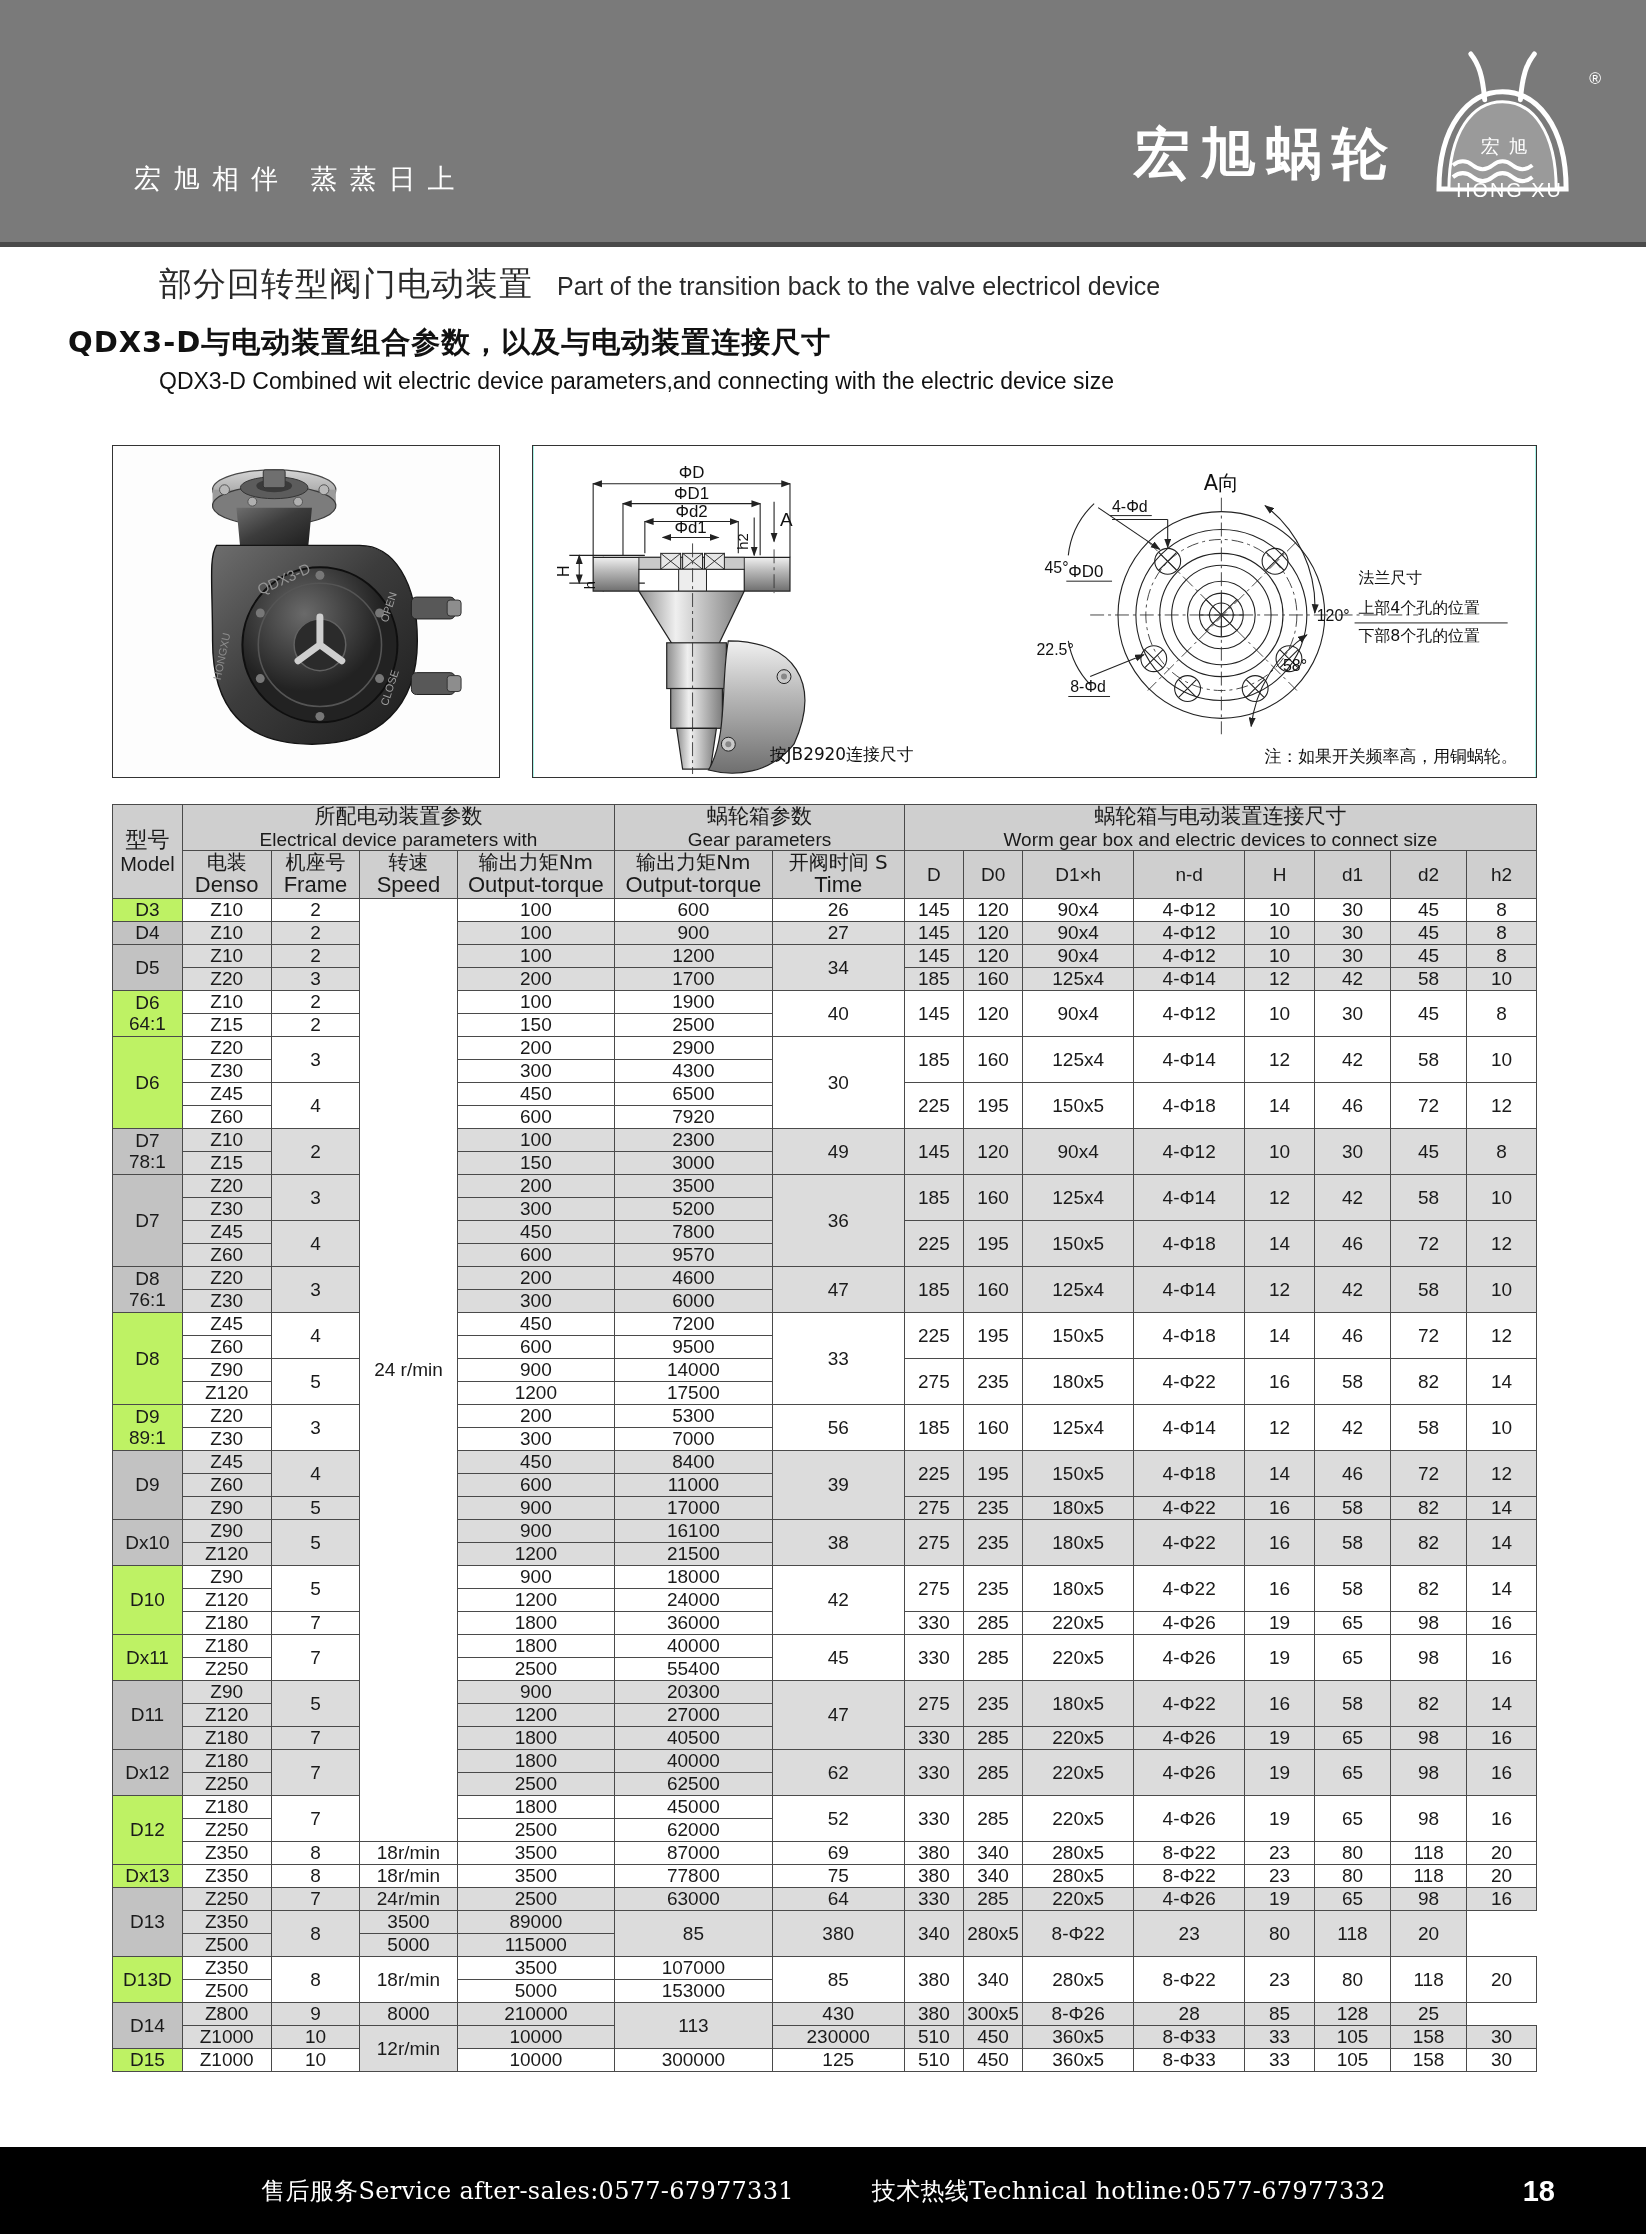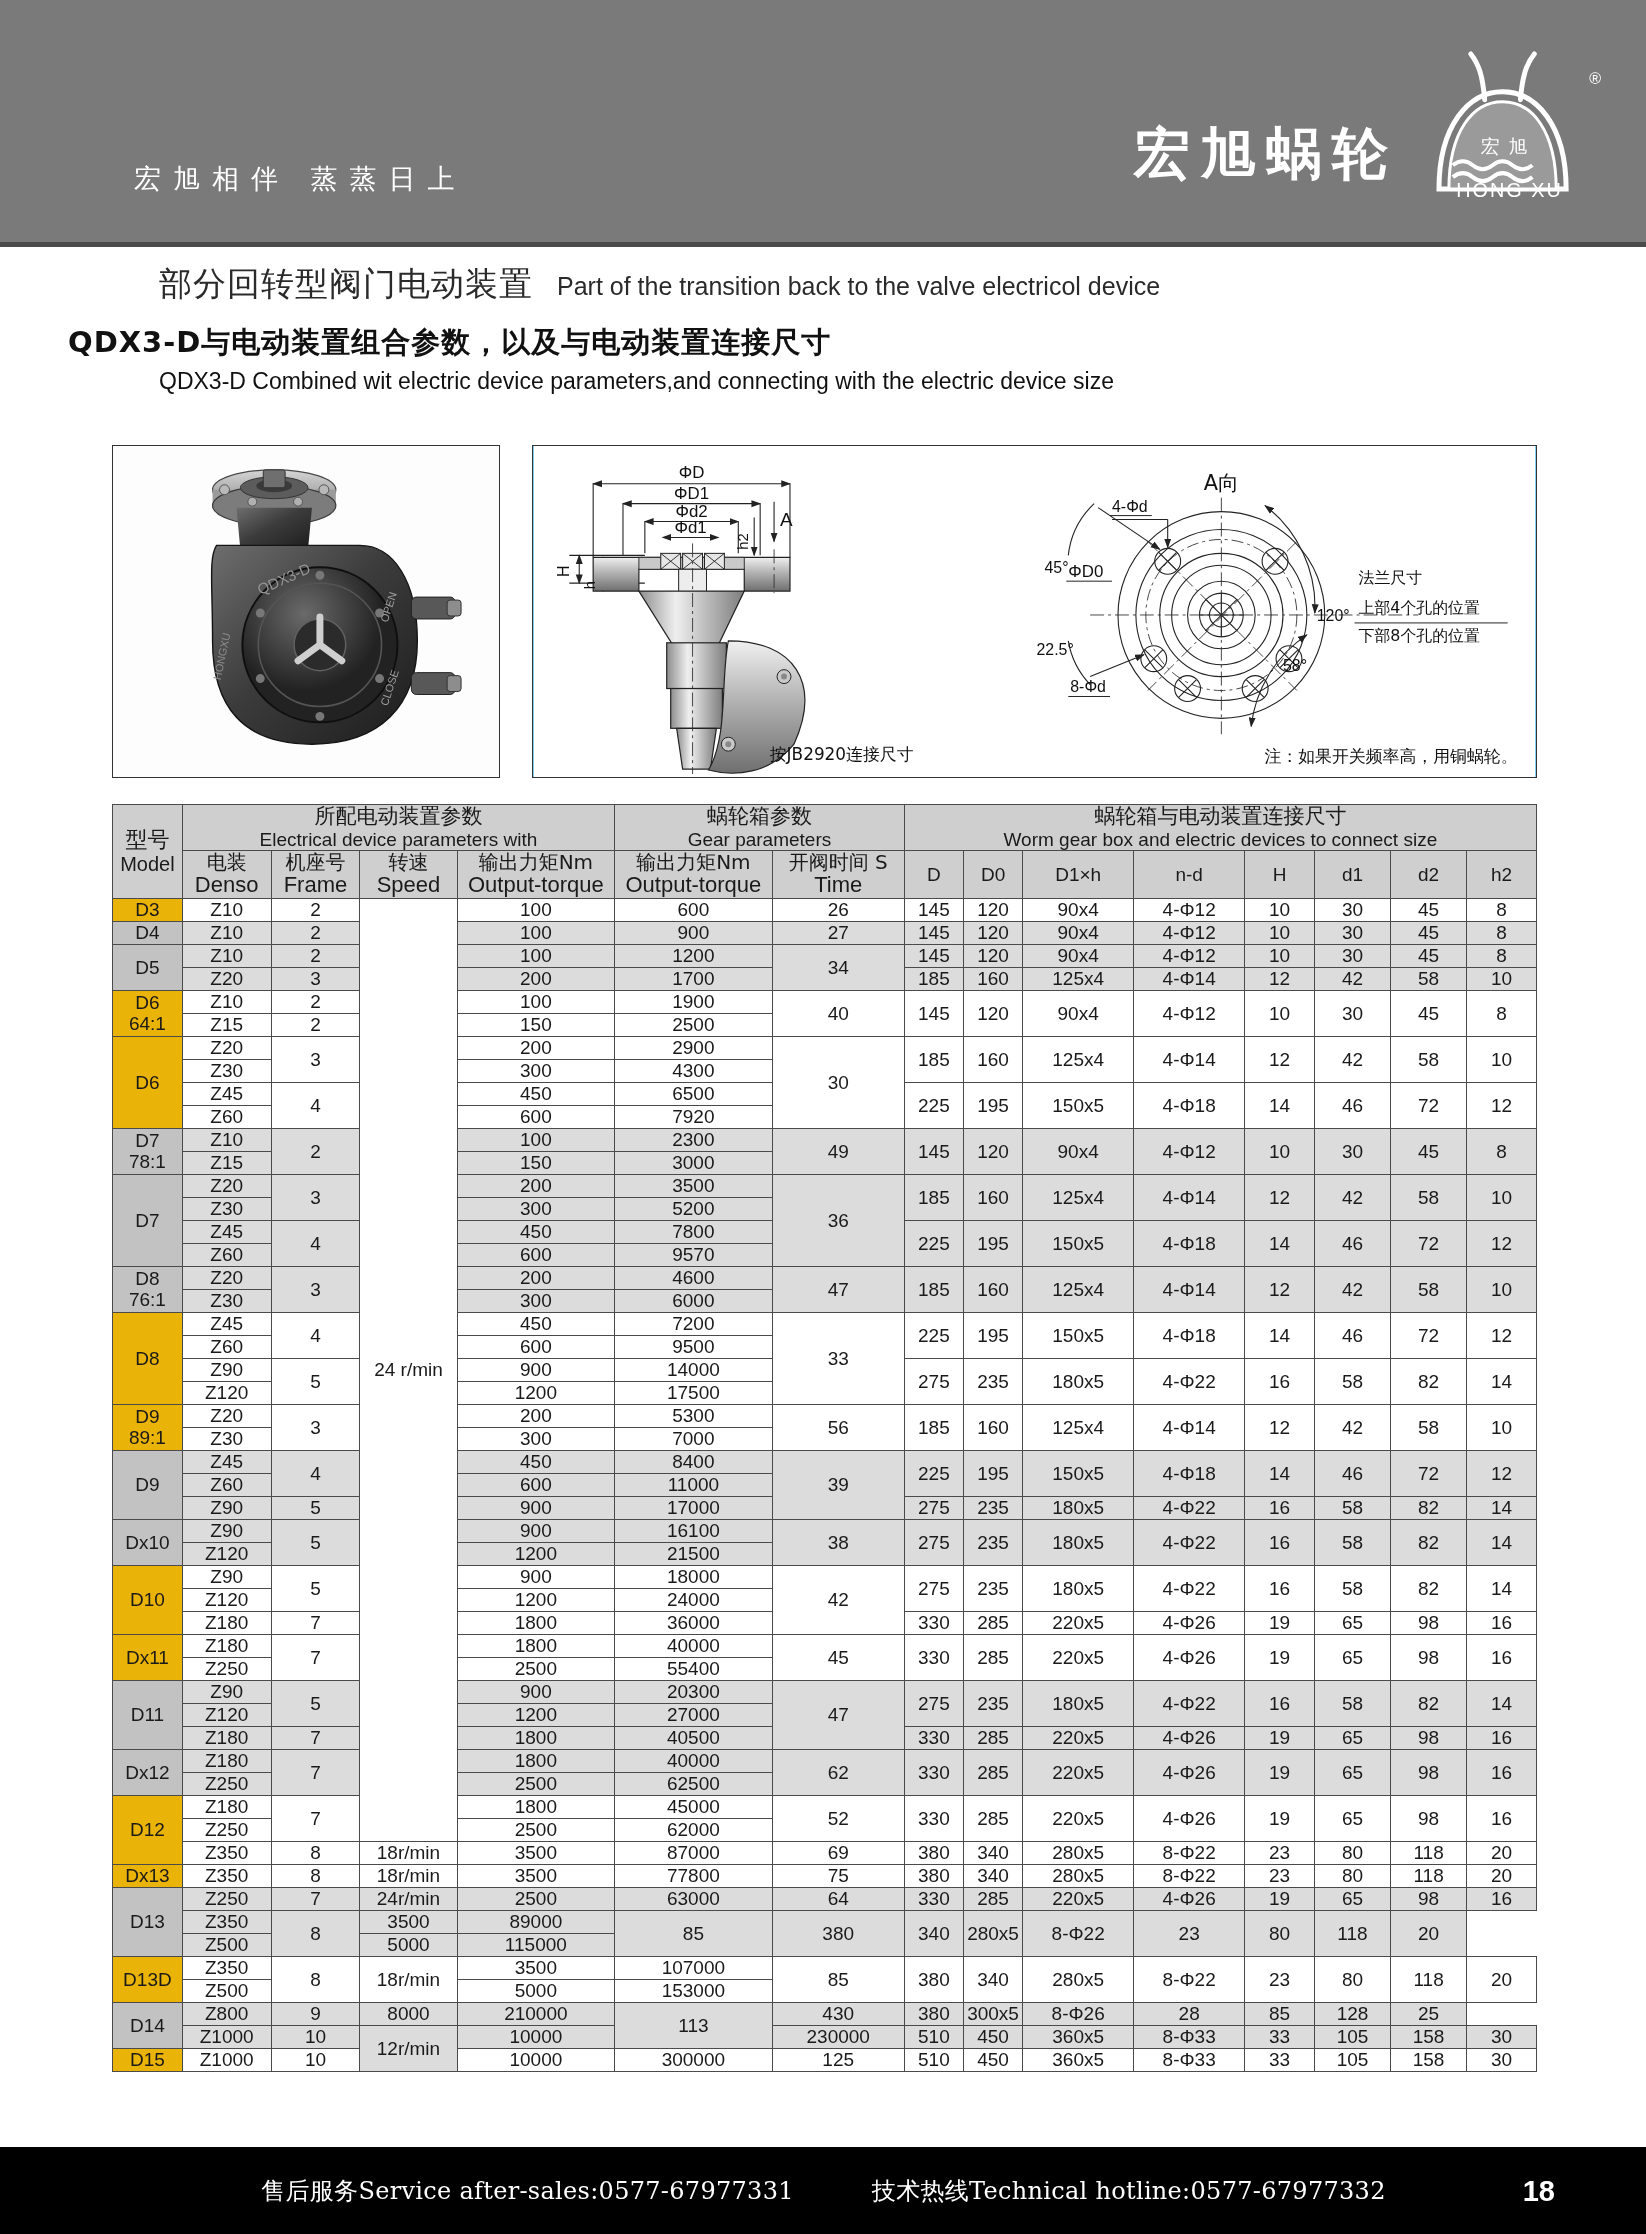--- a/index.html
+++ b/index.html
@@ -52,21 +52,21 @@
   .t-cn-3 { font-size:29px; color:#111; font-weight:bold; font-family:"DejaVu Sans",sans-serif; letter-spacing:1px;}
   .t-row4 { padding-left:159px; margin-top:5px; }
   .t-en-3 { font-size:23px; color:#111; font-family:"Liberation Sans",sans-serif; }
 
   
   .figures {
     position:absolute; left:112px; top:445px;
     width:1425px; height:333px;
     display:flex; gap:32px;
   }
-  .fig-box { border:1px solid #333; background:#0ea5e9; position:relative; }
+  .fig-box { border:1px solid #333; background:#5eead4; position:relative; }
   .fig-photo { width:388px; height:333px; background:#ffffff; overflow:hidden;}
   .fig-draw  { width:1005px; height:333px; overflow:hidden; }
   .fig-draw svg, .fig-photo svg { display:block; }
 
   
   .tbl-wrap { position:absolute; left:112px; top:804px; width:1425px; }
   table.spec {
     border-collapse:collapse;
     width:1425px;
     font-family:"Liberation Sans","DejaVu Sans",sans-serif;
@@ -82,21 +82,21 @@
   }
   table.spec th { background:#cfcfcf; font-weight:normal; }
   th.grp { font-size:20px; padding:4px 2px; }
   th.grp .cn { display:block; font-size:21px; font-family:"DejaVu Sans",sans-serif; }
   th.grp .en { display:block; font-size:19px; }
   th.sub .cn { display:block; font-size:20px; font-family:"DejaVu Sans",sans-serif; }
   th.sub .en { display:block; font-size:22px; }
   th.model { font-size:21px; }
   th.model .cn { display:block; font-size:22px; font-family:"DejaVu Sans",sans-serif; }
   th.model .en { display:block; font-size:20px; }
-  td.model { background:#eab308; font-size:20px; white-space:pre-line; line-height:1.2;}
+  td.model { background:#bef264; font-size:20px; white-space:pre-line; line-height:1.2;}
   tr.shade td { background:#dcdcdc; }
   tr.shade td.model { background:#c2c2c2; }
   td.speed { font-size:19px; white-space:nowrap; }
 
   
   .footer {
     position:absolute; left:0; bottom:0; width:1647px; height:88px;
     background:#000000;
     display:flex; align-items:center; justify-content:center; gap:78px;
     color:#fff;

